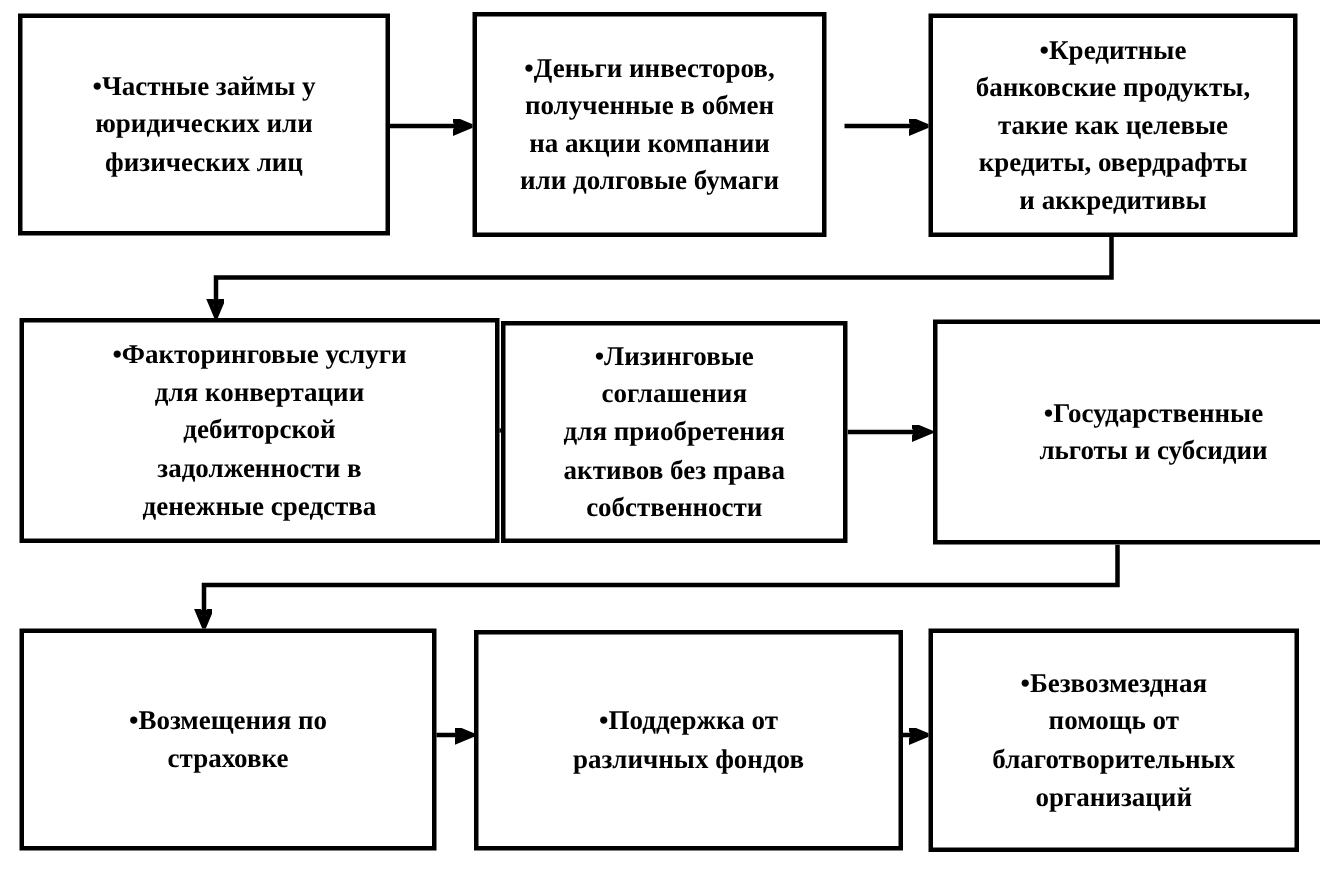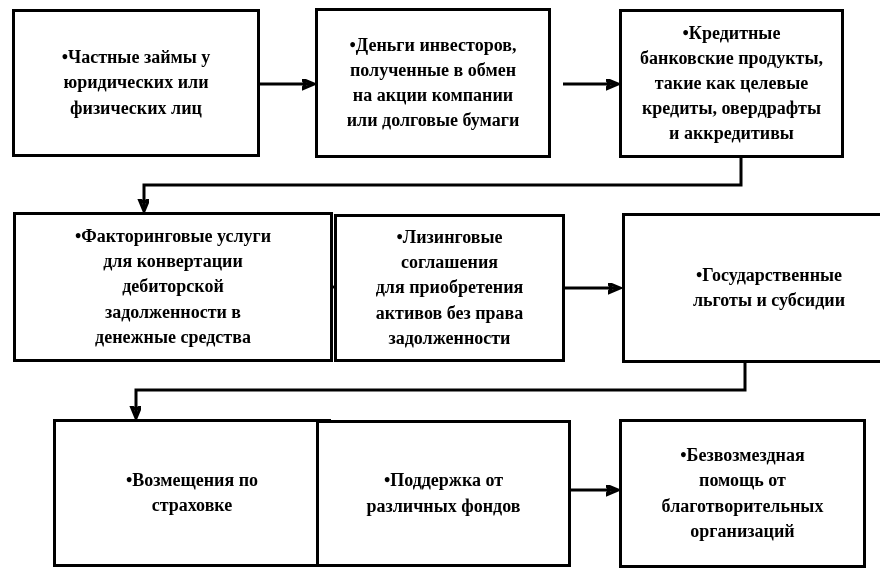--- a/index.html
+++ b/index.html
@@ -42,26 +42,26 @@
     z-index: 1;
   }
   .connectors path {
     fill: none;
     stroke: #000000;
     stroke-width: 3;
   }
   
   #n1 { left: 12px;  top: 9px;   width: 248px; height: 148px; }
   #n2 { left: 315px; top: 8px;   width: 236px; height: 150px; }
-  #n3 { left: 619px; top: 9px;   width: 225px; height: 149px; }
+  #n3 { left: 619px; top: 9px;   width: 246px; height: 149px; }
   #n4 { left: 13px;  top: 212px; width: 320px; height: 150px; }
   #n5 { left: 334px; top: 214px; width: 231px; height: 148px; }
   #n6 { left: 622px; top: 213px; width: 294px; height: 150px; }
-  #n7 { left: 13px;  top: 419px; width: 278px; height: 148px; margin-left: 40px; }
-  #n8 { left: 316px; top: 420px; width: 255px; height: 147px; }
+  #n7 { left: 13px;  top: 419px; width: 278px; height: 148px; }
+  #n8 { left: 316px; top: 420px; width: 286px; height: 147px; }
   #n9 { left: 619px; top: 419px; width: 247px; height: 149px; text-align: center; }
 </style>
 </head>
 <body>
 
 <div class="canvas">
 
   <svg class="connectors" viewBox="0 0 880 582" xmlns="http://www.w3.org/2000/svg">
     <defs>
       <marker id="arrowhead" markerWidth="16" markerHeight="14" refX="11" refY="5" orient="auto" markerUnits="userSpaceOnUse">
@@ -101,21 +101,21 @@
 для конвертации
 дебиторской
 задолженности в
 денежные средства</span>
   </div>
   <div id="n5" class="node">
     <span class="label">•Лизинговые
 соглашения
 для приобретения
 активов без права
-задолженности</span>
+собственности</span>
   </div>
   <div id="n6" class="node">
     <span class="label">•Государственные
 льготы и субсидии</span>
   </div>
   <div id="n7" class="node">
     <span class="label">•Возмещения по
 страховке</span>
   </div>
   <div id="n8" class="node">

